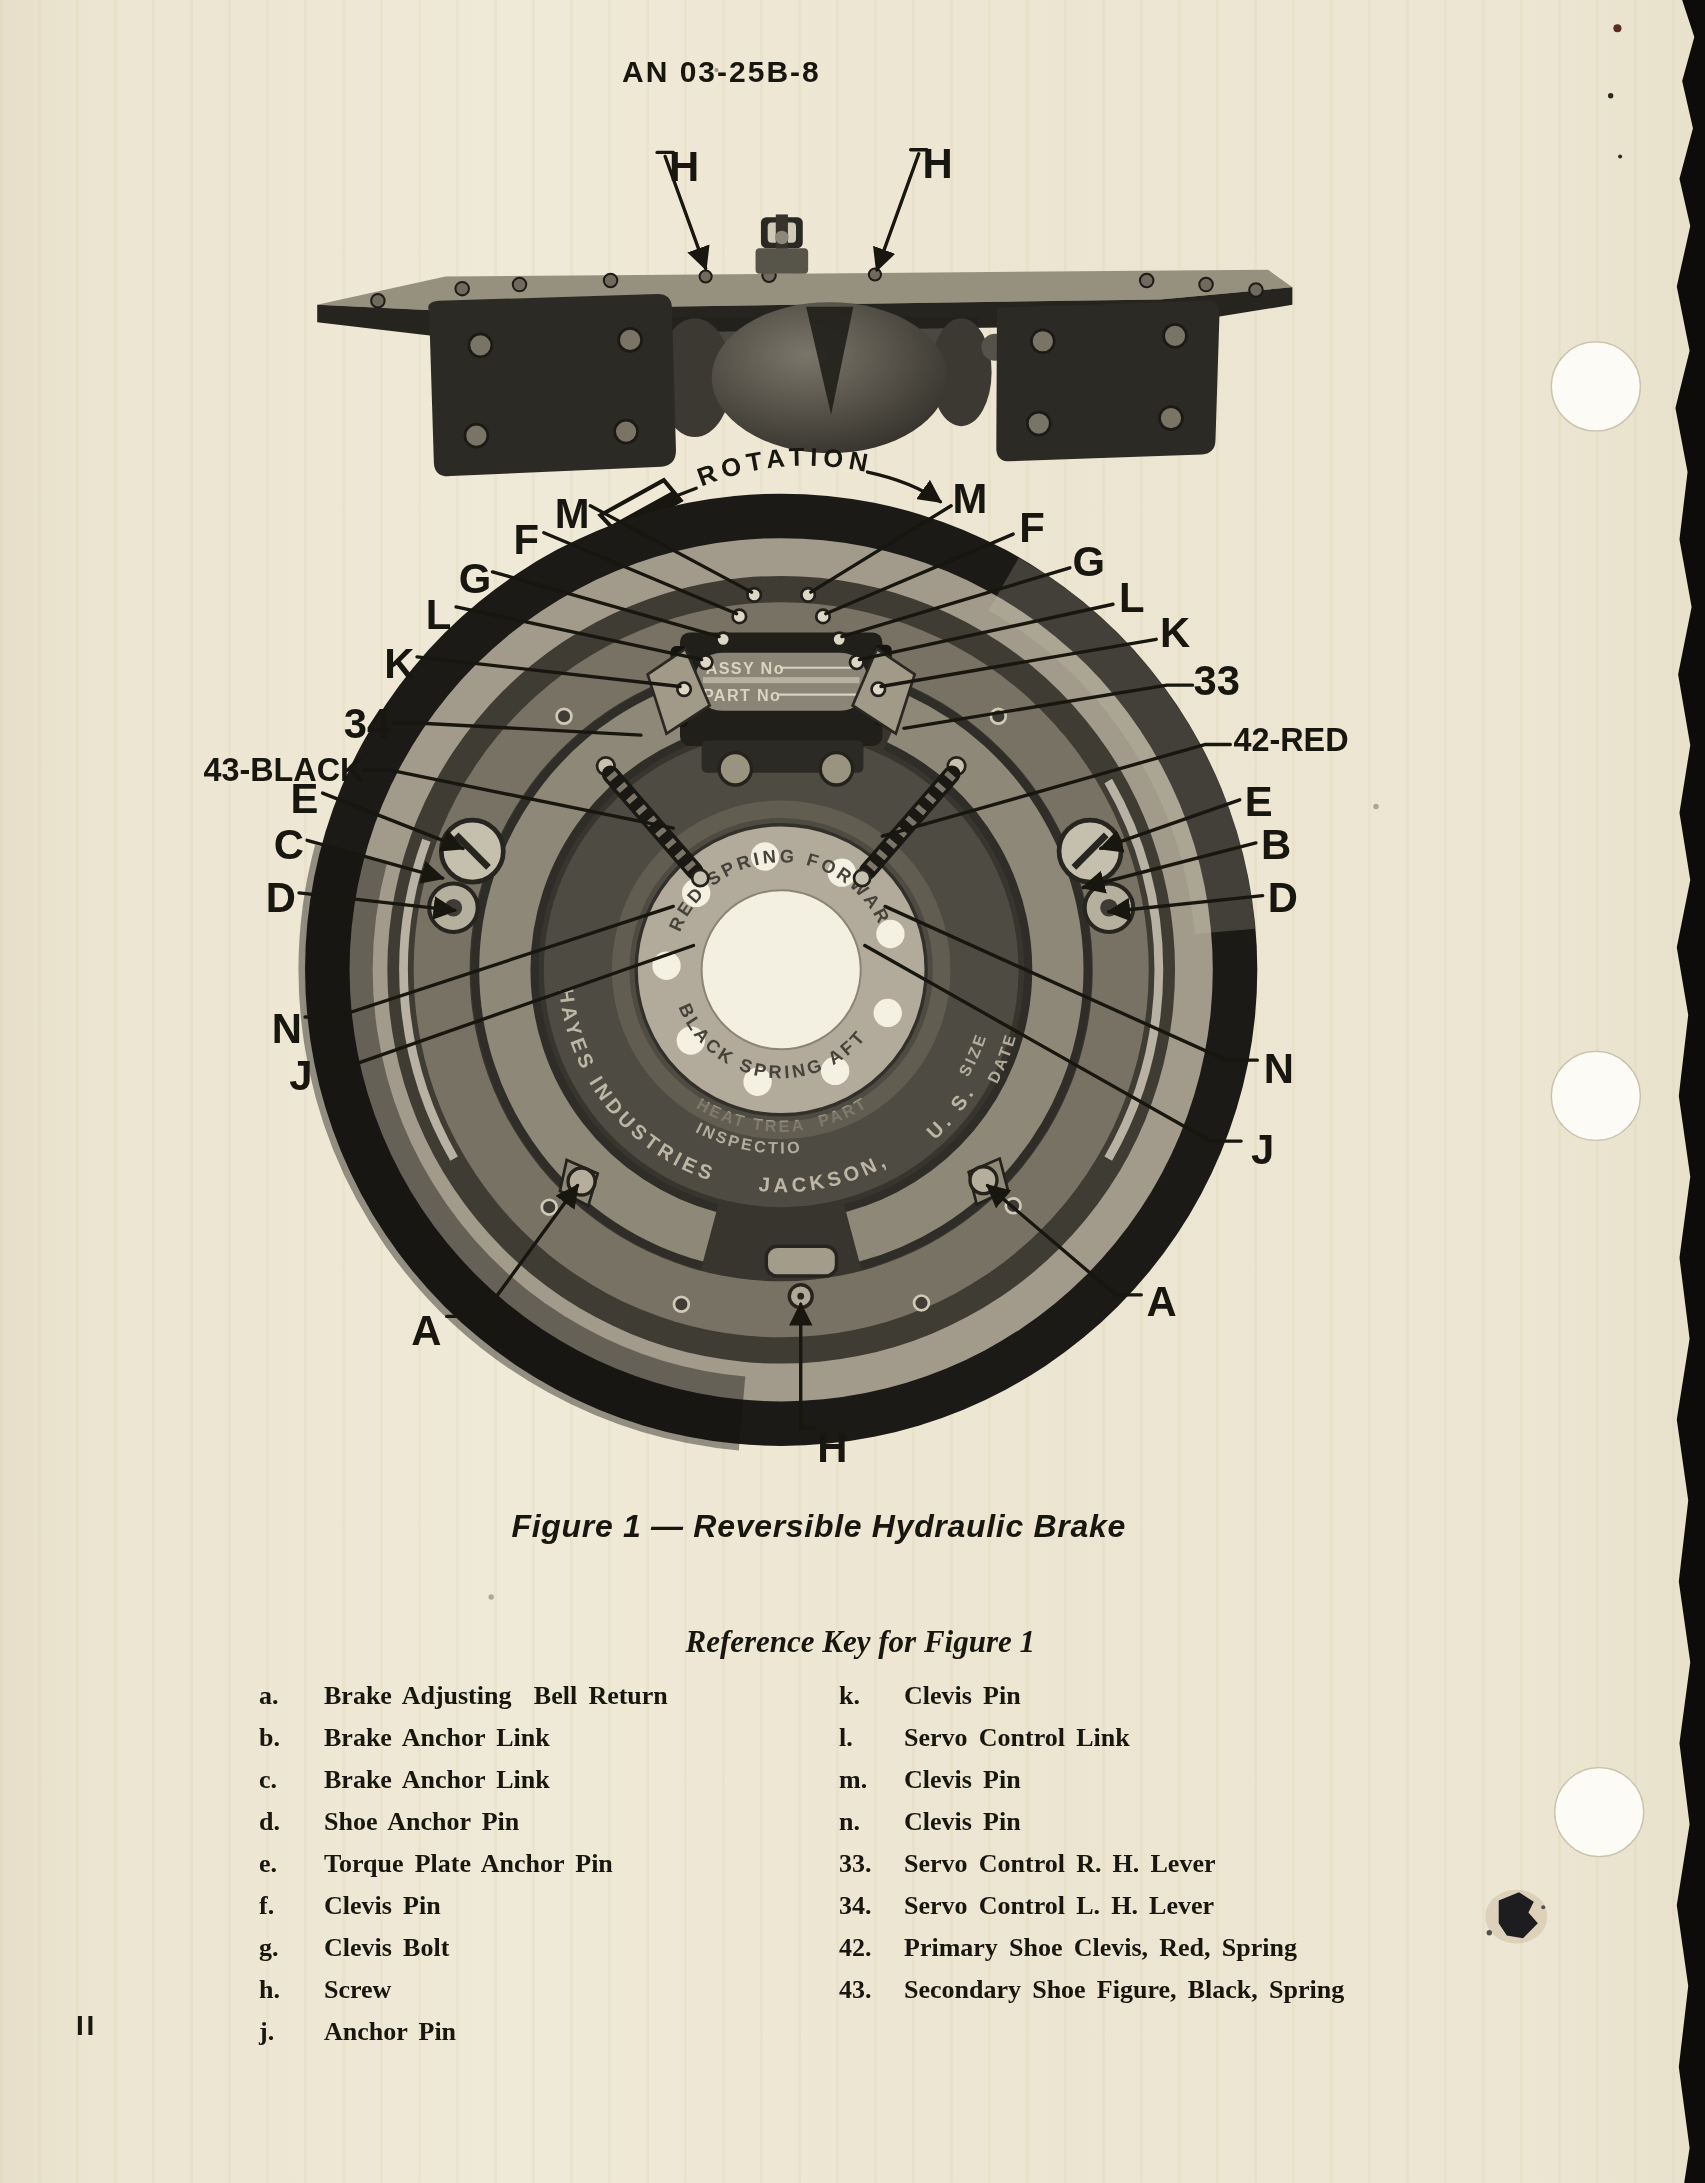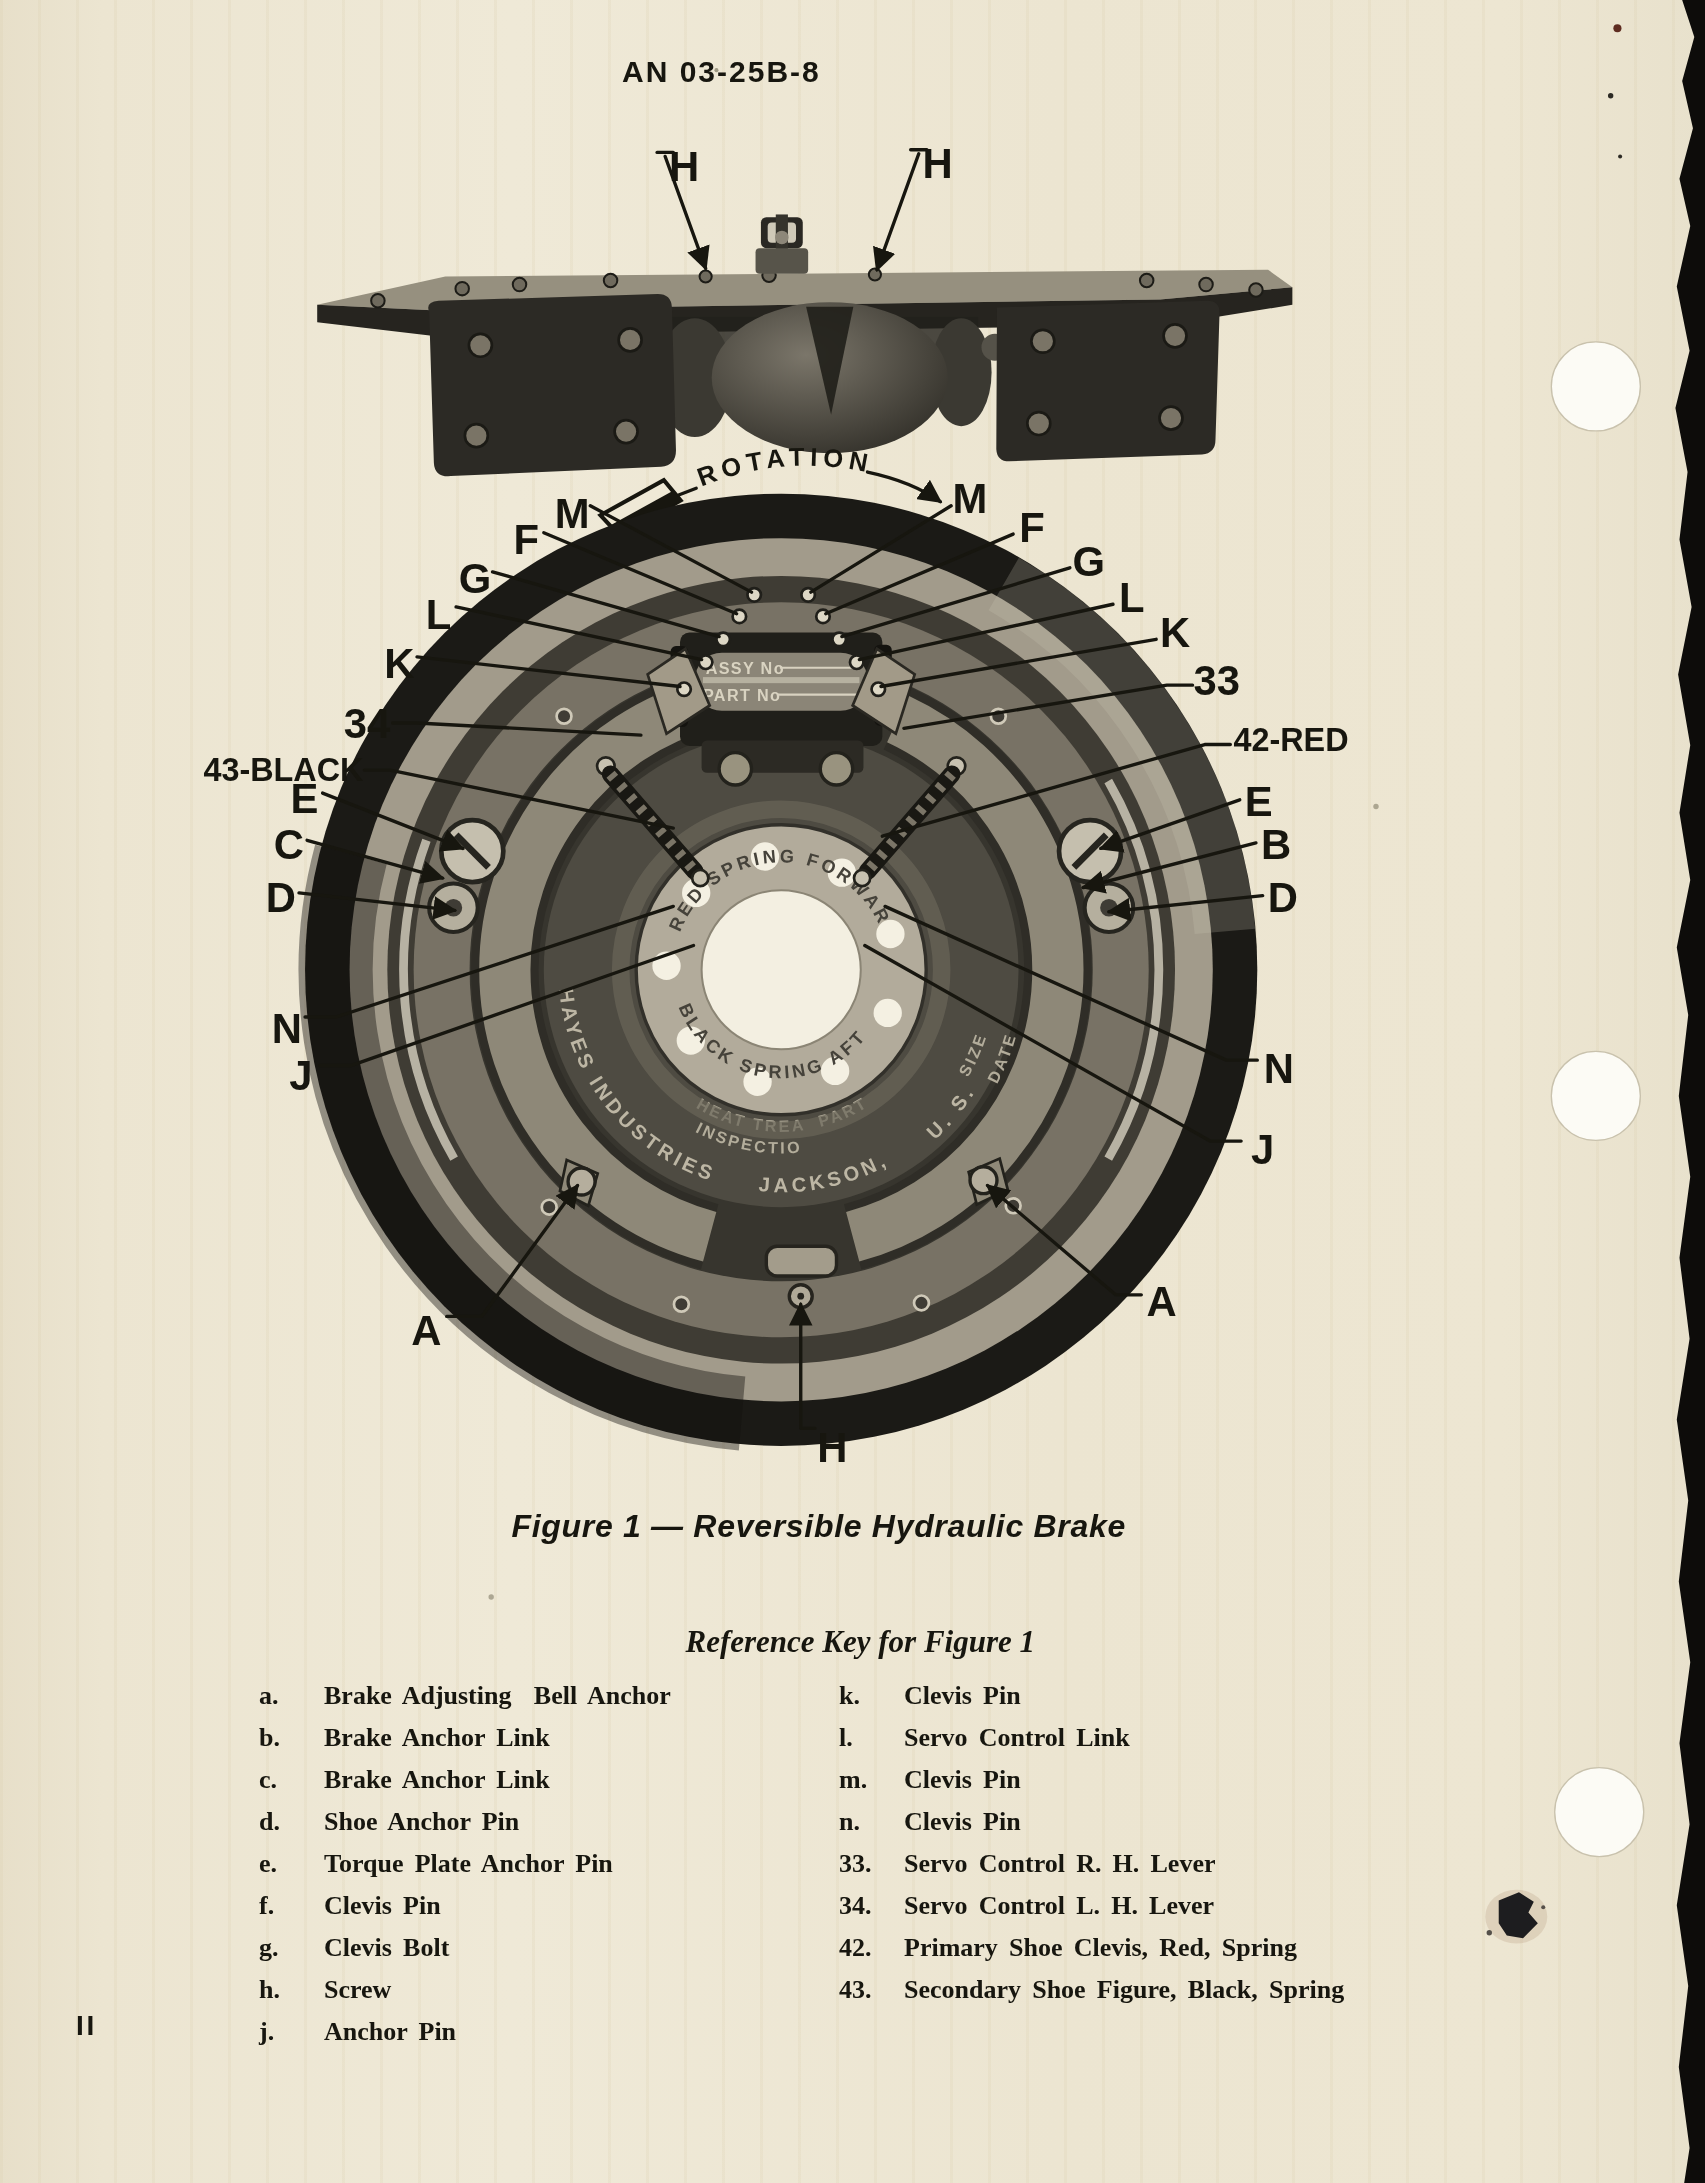--- a/index.html
+++ b/index.html
@@ -344,21 +344,21 @@
     </g>
     <path fill="#0d0c0a" d="M2529 0 L2494 0 L2512 55 L2494 120 L2510 190 L2490 265 L2506 335 L2486 425 L2505 520 L2484 605 L2502 700 L2490 800 L2508 900 L2488 1000 L2506 1105 L2490 1205 L2506 1305 L2486 1405 L2503 1505 L2489 1625 L2506 1745 L2490 1865 L2505 1985 L2486 2105 L2503 2225 L2489 2345 L2506 2465 L2490 2585 L2505 2705 L2486 2825 L2503 2945 L2489 3065 L2505 3185 L2497 3237 L2529 3237 Z"></path>
   </svg>
 
   <div class="abs" id="caption">Figure 1 — Reversible Hydraulic Brake</div>
   <div class="abs" id="refkey-title">Reference Key for Figure 1</div>
 
   <div class="abs keycol" id="keycol-left">
     <div class="krow">
         <span class="kkey">a.</span>
-        <span class="klabel">Brake Adjusting  Bell Anchor</span>
+        <span class="klabel">Brake Adjusting  Bell Return</span>
       </div>
     <div class="krow">
         <span class="kkey">b.</span>
         <span class="klabel">Brake Anchor Link</span>
       </div>
     <div class="krow">
         <span class="kkey">c.</span>
         <span class="klabel">Brake Anchor Link</span>
       </div>
     <div class="krow">

